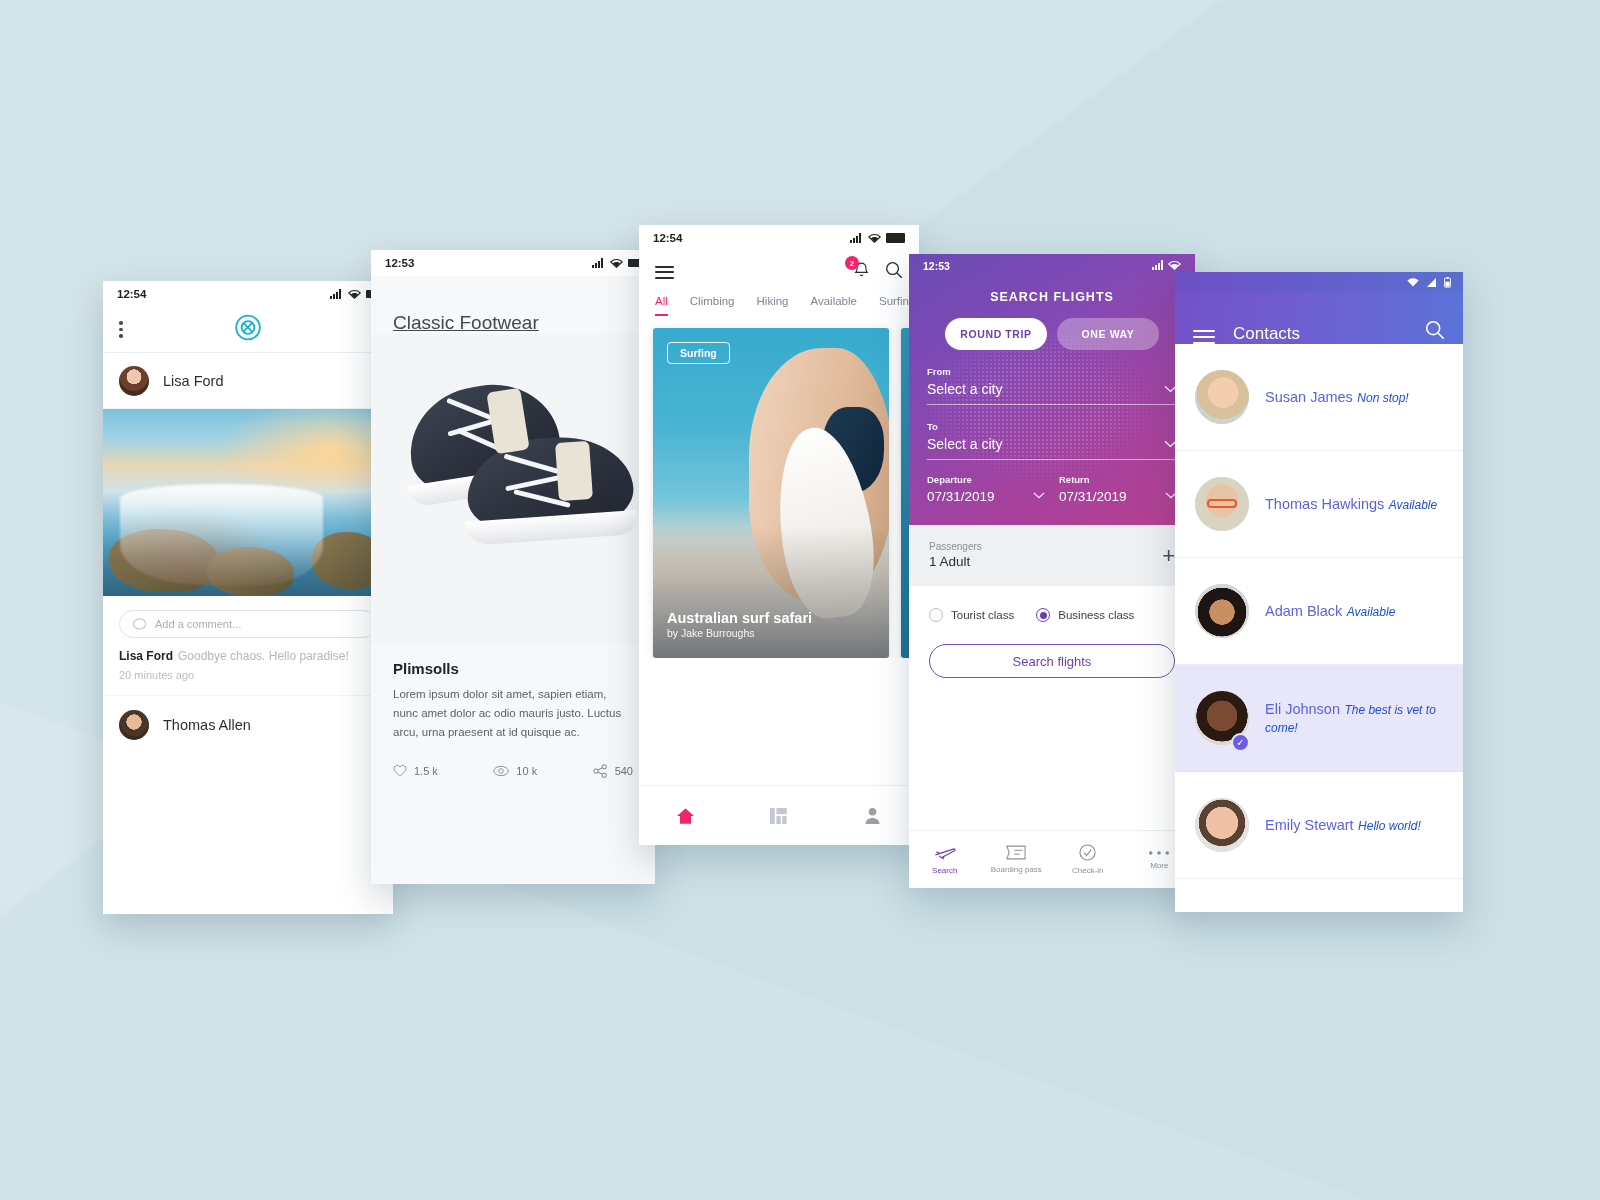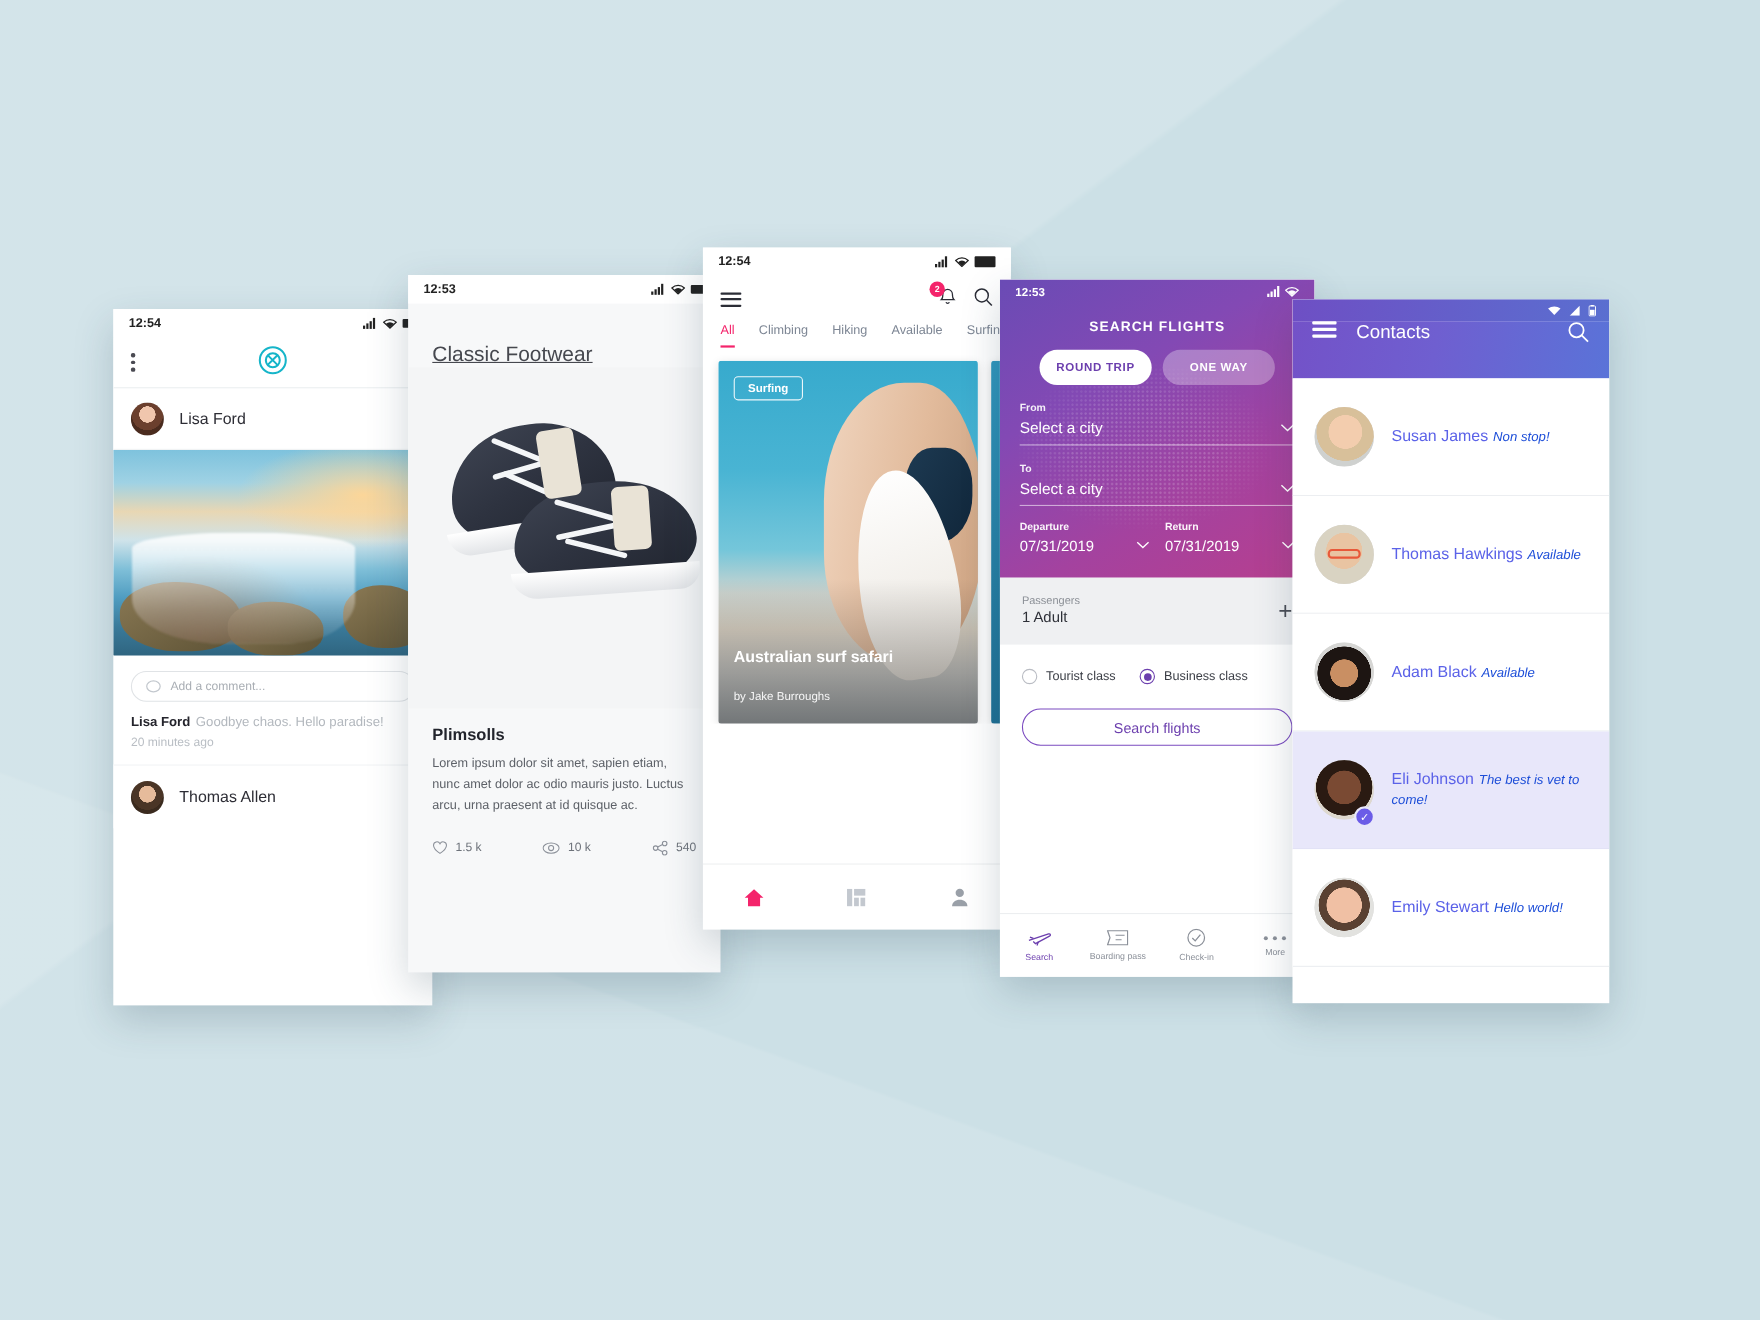--- a/index.html
+++ b/index.html
@@ -170,21 +170,21 @@
   }
   .chip {
     position: absolute; left: 14px; top: 14px; padding: 4px 12px;
     border: 1px solid rgba(255,255,255,0.9); border-radius: 4px;
     color: #fff; font-size: 10.5px; font-weight: bold;
   }
   .card-grad {
     position: absolute; left:0; right:0; bottom:0; height: 40%;
     background: linear-gradient(to top, rgba(0,0,0,0.38), rgba(0,0,0,0));
   }
-  .card-t { position: absolute; left: 14px; bottom: 52px; color: #fff; font-size: 14.5px; font-weight: bold; }
+  .card-t { position: absolute; left: 14px; bottom: 32px; color: #fff; font-size: 14.5px; font-weight: bold; }
   .card-s { position: absolute; left: 14px; bottom: 19px; color: rgba(255,255,255,0.92); font-size: 10.5px; }
   .p3-friends { display: flex; align-items: center; gap: 9px; padding: 16px 0 0; justify-content: center; }
   .stack { display: flex; }
   .stack .avatar { border: 2px solid #fff; margin-left: -10px; }
   .stack .avatar:first-child { margin-left: 0; }
   .friend-txt { font-size: 9.5px; color: #818892; display: flex; align-items: center; gap: 6px; }
   .p3-nav {
     position: absolute; left: 0; right: 0; bottom: 0; height: 60px; background: #fff;
     border-top: 1px solid #eef0f1; display: flex; align-items: center;
   }
@@ -246,21 +246,21 @@
   .p4-nav .on { color: #6c3fae; }
 
   
   #phone-contacts { left: 1175px; top: 272px; width: 288px; height: 640px; }
   .p5-sb {
     height: 20px; background: linear-gradient(100deg,#6e4fc4,#5a6fd0);
     display: flex; align-items:center; justify-content: flex-end; gap: 7px; padding: 0 12px;
   }
   .p5-head {
     height: 52px; background: linear-gradient(100deg,#7352c8 0%, #6f5fd0 45%, #5a73d8 100%);
-    display: flex; align-items: flex-start; padding: 0 18px; gap: 18px; color: #fff;
+    display: flex; align-items: flex-end; padding: 0 18px; gap: 18px; color: #fff;
   }
   .p5-head .t { font-size: 17px; flex: 1; }
   .p5-row {
     height: 107px; display: flex; align-items: center; gap: 16px; padding: 0 20px;
     border-bottom: 1px solid #eceef1; background: #fff; position: relative;
   }
   .p5-row.sel { background: #e8e7fa; border-bottom-color: #e2e1f5; }
   .p5-n { font-size: 14.5px; color: #5b62e8; }
   .p5-s { font-size: 12px; color: #1d4ed8; padding-top: 5px; font-style: italic; }
   .check {

